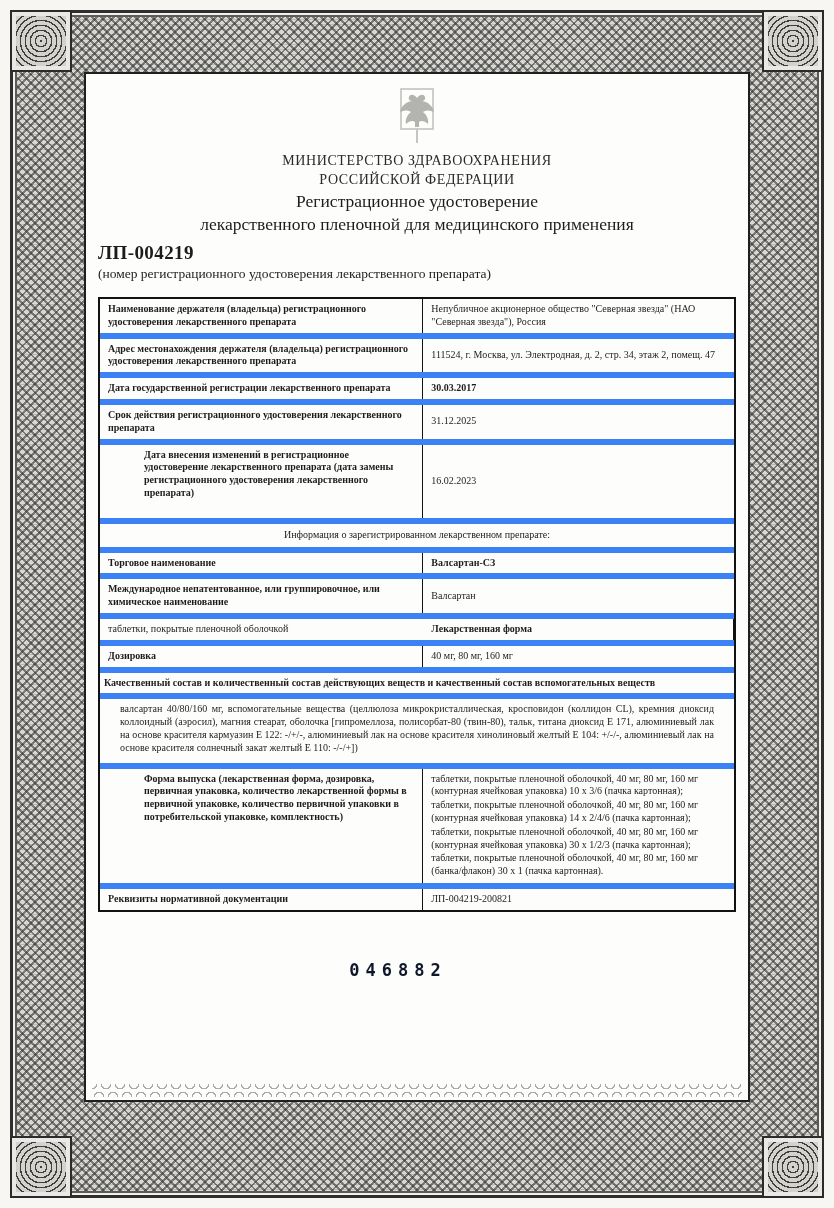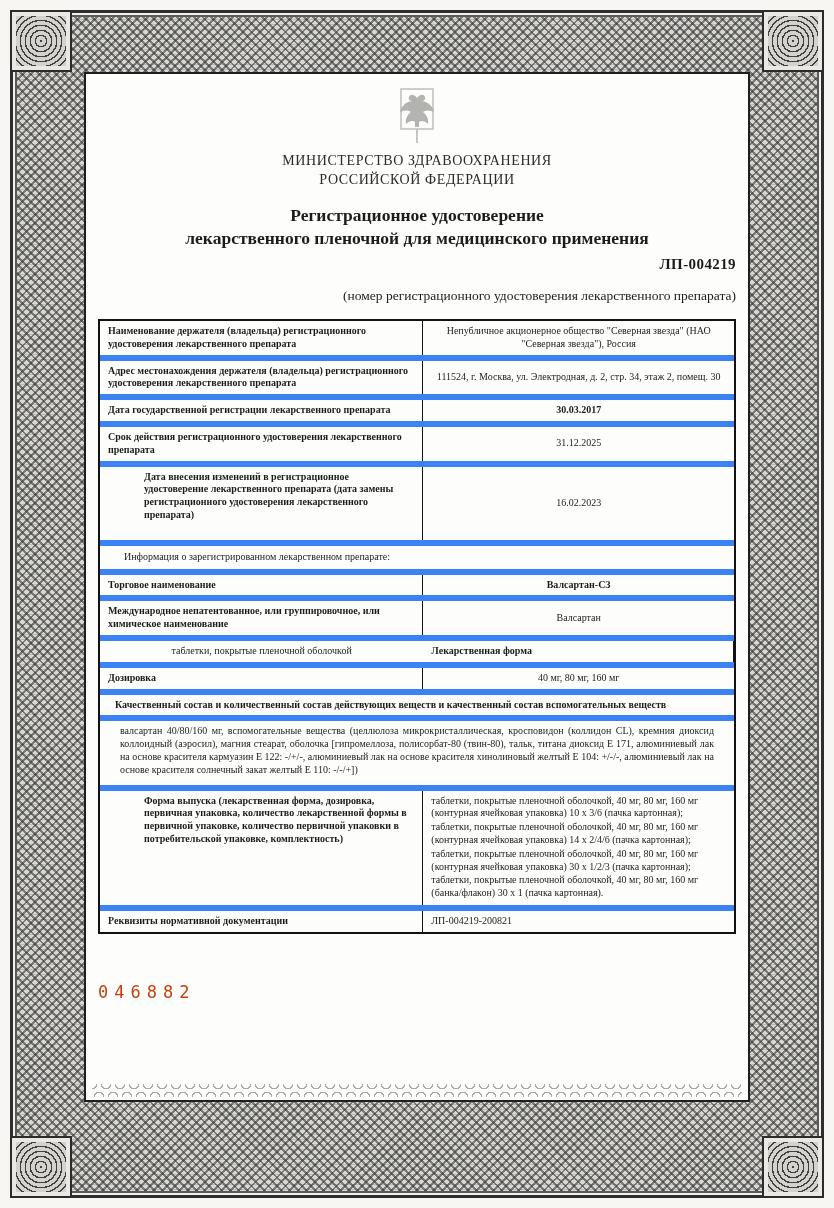--- a/index.html
+++ b/index.html
@@ -42,44 +42,44 @@
     position:absolute; left:6px; right:6px; bottom:3px; height:13px; opacity:.75;
     background:
       radial-gradient(circle at 7px 13px, rgba(0,0,0,0) 4px, #8f8f8c 4px 5.5px, rgba(0,0,0,0) 5.5px) 0 0 / 14px 13px repeat-x,
       radial-gradient(circle at 7px 0px,  rgba(0,0,0,0) 4px, #8f8f8c 4px 5.5px, rgba(0,0,0,0) 5.5px) 7px 0 / 14px 13px repeat-x;
   }
 
   .emblem { text-align:center; margin-top:2px; }
   .emblem svg { opacity:.75; }
 
   .ministry { text-align:center; margin-top:4px; font-size:14px; letter-spacing:.6px; color:#2a2a2a; line-height:1.35; }
-  .title    { text-align:center; margin-top:14px; font-size:17.5px; font-weight:bold; line-height:1.35; }
-  .regnum   { text-align:right; margin-top:5px; font-size:15px; font-weight:bold; letter-spacing:.4px; }
-  .regnum-caption { text-align:right; margin-top:15px; font-size:13.5px; }
+  .title    { text-align:center; font-size:17.5px; font-weight:normal; line-height:1.35; }
+  .regnum   { text-align:left; margin-top:5px; font-size:19px; font-weight:bold; letter-spacing:.4px; }
+  .regnum-caption { text-align:left; margin-top:2px; font-size:13.5px; }
 
   .doc-table { margin-top:15px; border:2px solid #121212; font-size:10px; line-height:1.28; }
   .trow { display:grid; grid-template-columns:51% 49%; border-top:6px solid #3b82f6; }
   .trow:first-child { border-top:none; }
   .trow.full { display:block; }
   .cell { padding:4px 8px; }
   .cell.label { font-weight:bold; border-right:1px solid #121212; }
-  .cell.value { display:flex; flex-direction:column; justify-content:center; text-align:center; }
+  .cell.value { display:flex; flex-direction:column; justify-content:center; text-align:left; }
   .cell.value.left { text-align:left; justify-content:flex-start; }
   .cell.value.vbold { font-weight:bold; }
   .cell.tall { padding-bottom:18px;padding-left:44px; }
 
-  .info-heading { padding:5px 24px; }
-  .comp-header { font-weight:bold; padding:4px 15px; }
+  .info-heading { text-align:center; padding:5px 0; }
+  .comp-header { font-weight:bold; padding:4px 4px; }
   .comp-text { padding:4px 20px 8px; text-align:justify; }
   .release-values div { margin-bottom:1px; }
 
   .serial {
-    margin-top:48px; padding-right:38px; text-align:left;
+    margin-top:48px; padding-right:38px; text-align:center;
     font-family:"DejaVu Sans Mono","Liberation Mono",monospace;
-    font-size:17px; font-weight:400; letter-spacing:6px; color:#c2410c;
+    font-size:17px; font-weight:700; letter-spacing:6px; color:#0f172a;
   }
 </style>
 </head>
 <body>
 
 <div class="page">
 
   <div class="frame"></div>
   <div class="corner tl"></div>
   <div class="corner tr"></div>
@@ -111,21 +111,21 @@
 
     <div class="doc-table">
 
       <div class="trow">
         <div class="cell label">Наименование держателя (владельца) регистрационного удостоверения лекарственного препарата</div>
         <div class="cell value">Непубличное акционерное общество "Северная звезда" (НАО "Северная звезда"), Россия</div>
       </div>
 
       <div class="trow">
         <div class="cell label">Адрес местонахождения держателя (владельца) регистрационного удостоверения лекарственного препарата</div>
-        <div class="cell value">111524, г. Москва, ул. Электродная, д. 2, стр. 34, этаж 2, помещ. 30</div>
+        <div class="cell value">111524, г. Москва, ул. Электродная, д. 2, стр. 34, этаж 2, помещ. 47</div>
       </div>
 
       <div class="trow">
         <div class="cell label">Дата государственной регистрации лекарственного препарата</div>
         <div class="cell value vbold">30.03.2017</div>
       </div>
 
       <div class="trow">
         <div class="cell label">Срок действия регистрационного удостоверения лекарственного препарата</div>
         <div class="cell value">31.12.2025</div>

